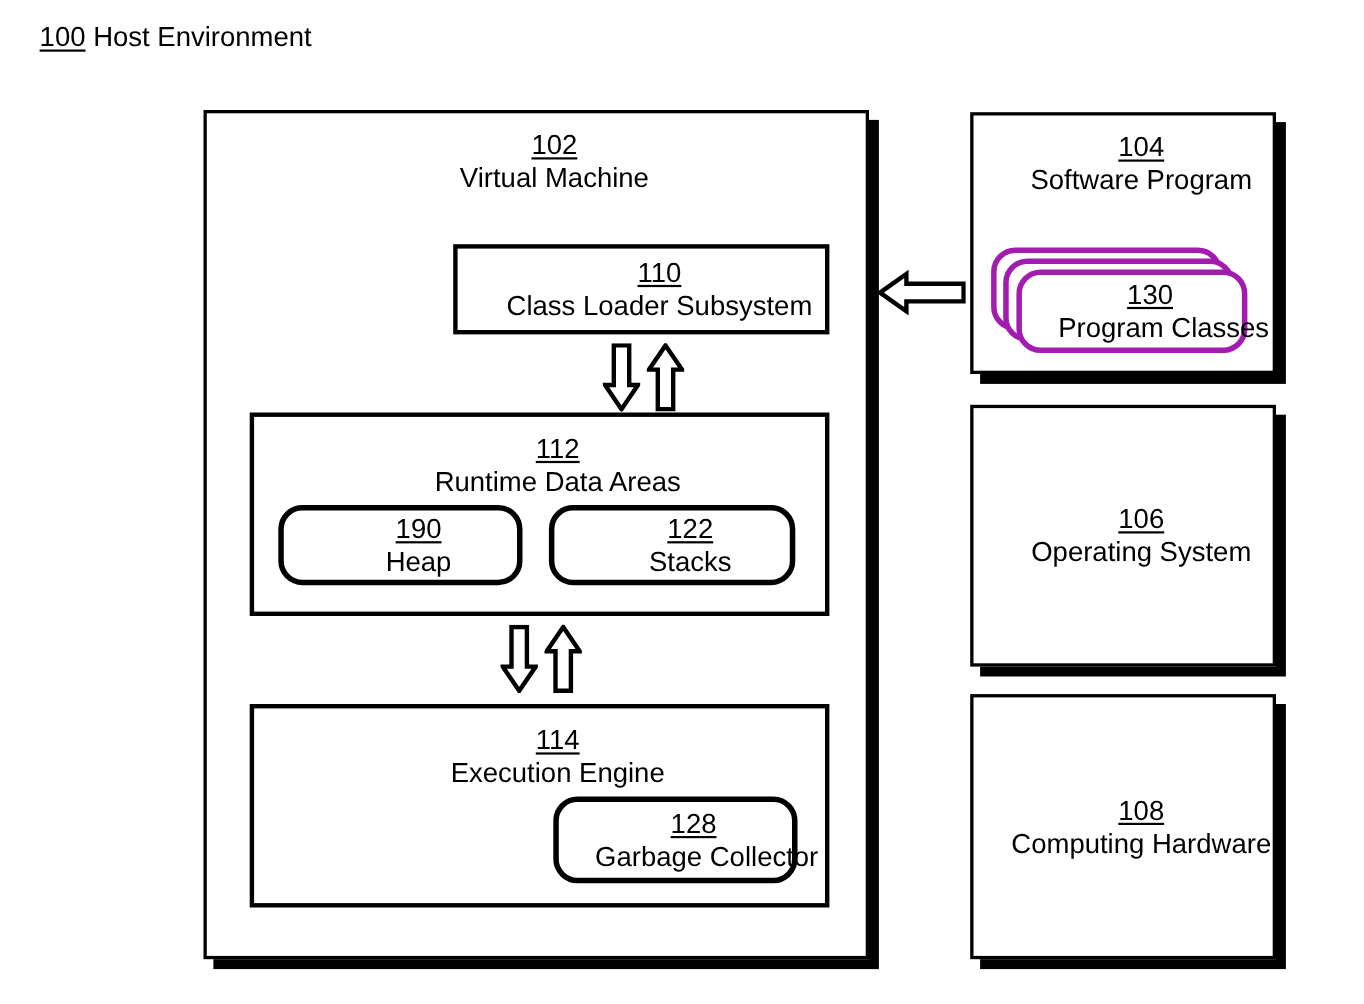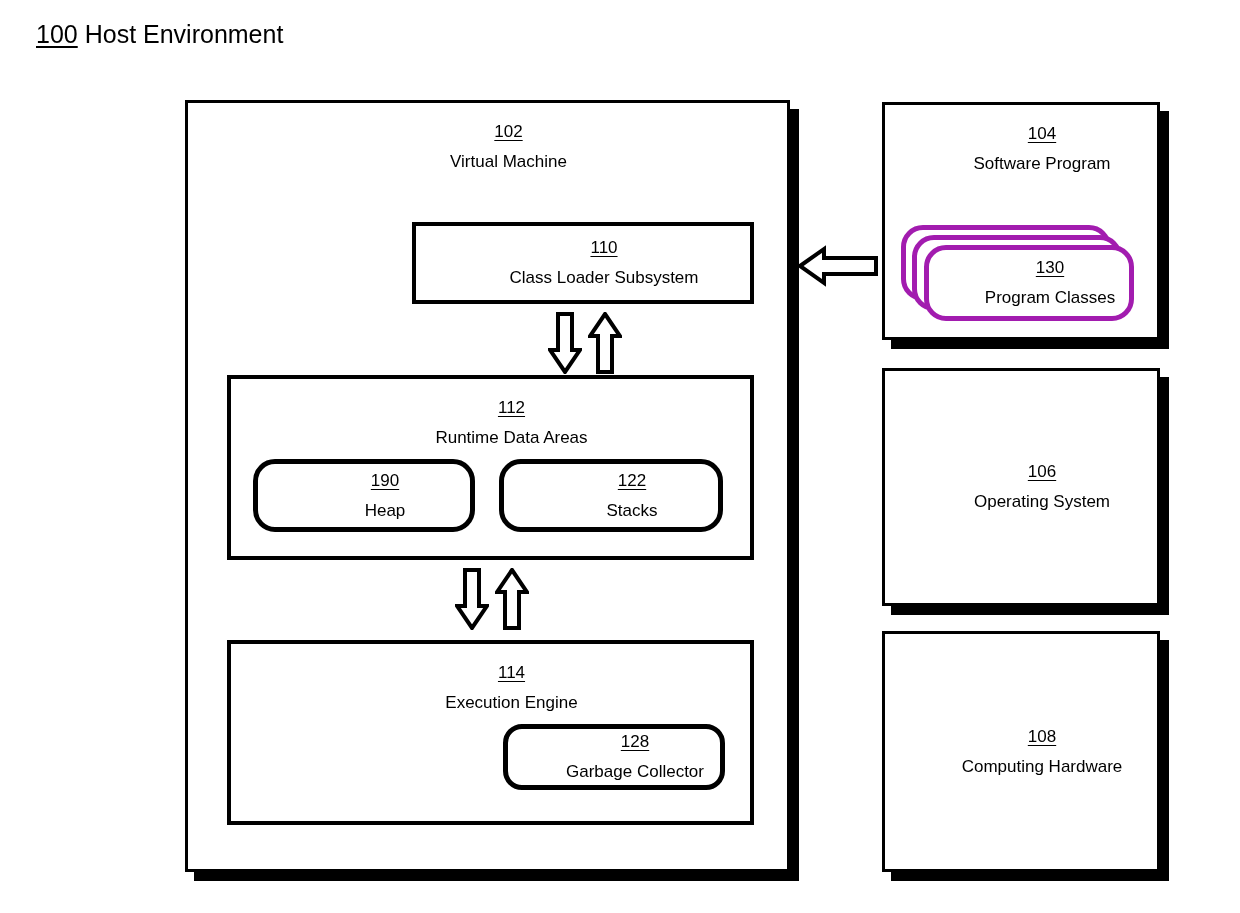--- a/index.html
+++ b/index.html
@@ -49,24 +49,24 @@
     border-width: 4px;
   }
   .rounded {
     border-radius: 22px;
     border-width: 5px;
   }
 
   
   .label {
     position: absolute;
-    left: 10px;
+    left: 1px;
     right: 0;
     text-align: center;
-    font-size: 17px;
+    font-size: 25px;
     line-height: 30px;
     white-space: nowrap;
     margin-left: 32px;
   }
   .label .num {
     display: block;
     text-decoration: underline;
     text-underline-offset: 3px;
   }
   .label .name {
@@ -165,21 +165,21 @@
   </svg>
 </div>
 
 <div class="box inner" style="left:227px; top:640px; width:527px; height:185px;">
   <div class="label top">
     <span class="num">114</span>
     <span class="name">Execution Engine</span>
   </div>
 
 
-  <div class="box rounded" style="left:272px; top:80px; width:222px; height:66px;border-radius:19px;">
+  <div class="box rounded" style="left:272px; top:80px; width:222px; height:79px;">
     <div class="label center">
       <span class="num">128</span>
       <span class="name">Garbage Collector</span>
     </div>
   </div>
 </div>
 
 <div class="arrow" style="left:798px; top:245px;">
   <svg width="80" height="42" viewBox="0 0 80 42">
     <polygon points="2,21 26,4 26,13 78,13 78,29 26,29 26,38" fill="#ffffff" stroke="#000000" stroke-width="4" stroke-linejoin="miter"></polygon>

